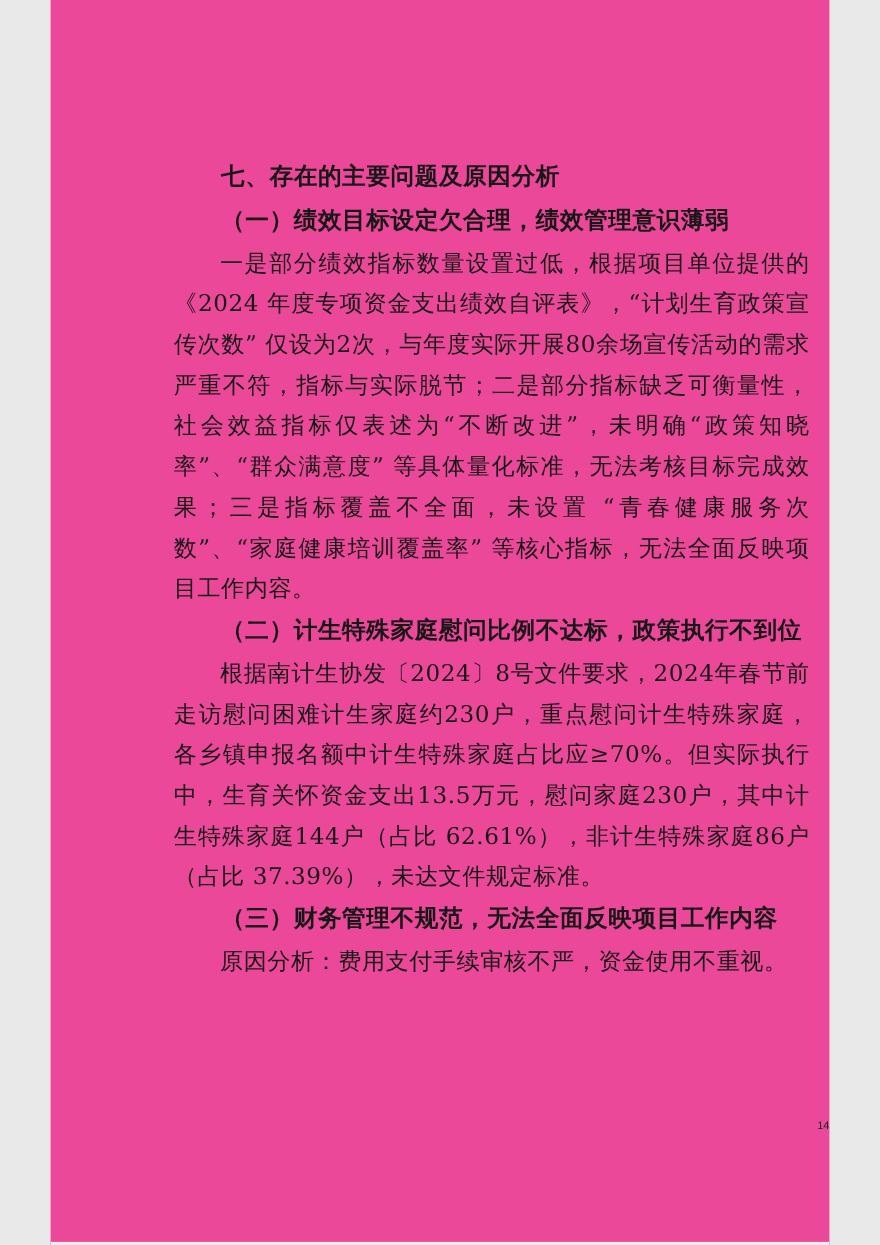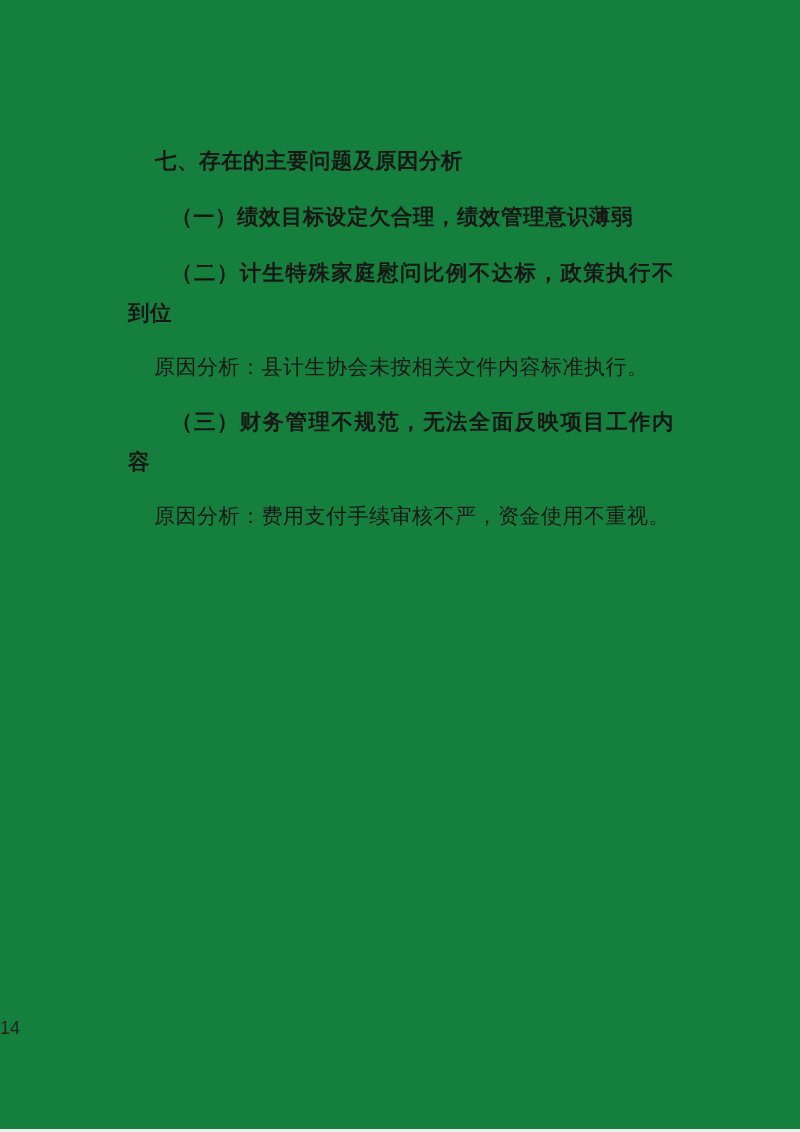--- a/index.html
+++ b/index.html
@@ -2,24 +2,24 @@
 <html><head>
 <meta charset="utf-8">
 <style>
   html, body {
     margin: 0;
     padding: 0;
     background: #e9e9e9;
   }
   .page {
     position: relative;
-    width: 800px;
+    width: 708px;
     height: 1132px;
     margin: 0 auto;
-    background: #15803d;
+    background: #ec4899;
     color: #171717;
     font-family: "DejaVu Serif", "Liberation Serif", serif;
     overflow: hidden;
     box-sizing: border-box;
   }
   .doc-body {
     position: absolute;
     top: 141px;
     left: 112px;
     width: 578px;
@@ -29,61 +29,62 @@
     letter-spacing: 0.5px;
   }
   .main-heading {
     margin: 0;
     font-size: 21.5px;
     font-weight: bold;
     line-height: 40px;
     text-indent: 2em;
   }
   .section-heading {
-    margin: 16px;
+    margin: 0;
     font-size: 21.5px;
     font-weight: bold;
     line-height: 40px;
     text-indent: 2em;
   }
   .para {
     margin: 0;
     text-indent: 2em;
   }
   .page-number {
     position: absolute;
     left: 0;
     right: 0;
     top: 1018px;
-    text-align: left;
+    text-align: right;
     font-family: "Liberation Sans", sans-serif;
-    font-size: 18px;
+    font-size: 10px;
     color: #222222;
   }
   .scan-edge {
     position: absolute;
     left: 0;
     right: 0;
     bottom: 0;
     height: 3px;
     background: #ececea;
   }
 </style>
 </head>
 <body>
 
 <div class="page">
   <div class="doc-body">
 
     <h1 class="main-heading">七、存在的主要问题及原因分析</h1>
 
     <h2 class="section-heading">（一）绩效目标设定欠合理，绩效管理意识薄弱</h2>
+    <p class="para">一是部分绩效指标数量设置过低，根据项目单位提供的《2024 年度专项资金支出绩效自评表》，“计划生育政策宣传次数” 仅设为2次，与年度实际开展80余场宣传活动的需求严重不符，指标与实际脱节；二是部分指标缺乏可衡量性，社会效益指标仅表述为“不断改进”，未明确“政策知晓率”、“群众满意度” 等具体量化标准，无法考核目标完成效果；三是指标覆盖不全面，未设置 “青春健康服务次数”、“家庭健康培训覆盖率” 等核心指标，无法全面反映项目工作内容。</p>
 
     <h2 class="section-heading">（二）计生特殊家庭慰问比例不达标，政策执行不到位</h2>
-    <p class="para">原因分析：县计生协会未按相关文件内容标准执行。</p>
+    <p class="para">根据南计生协发〔2024〕8号文件要求，2024年春节前走访慰问困难计生家庭约230户，重点慰问计生特殊家庭，各乡镇申报名额中计生特殊家庭占比应≥70%。但实际执行中，生育关怀资金支出13.5万元，慰问家庭230户，其中计生特殊家庭144户（占比 62.61%），非计生特殊家庭86户（占比 37.39%），未达文件规定标准。</p>
 
     <h2 class="section-heading">（三）财务管理不规范，无法全面反映项目工作内容</h2>
     <p class="para">原因分析：费用支付手续审核不严，资金使用不重视。</p>
 
   </div>
 
   <div class="page-number">14</div>
 
   <div class="scan-edge"></div>
 </div>

